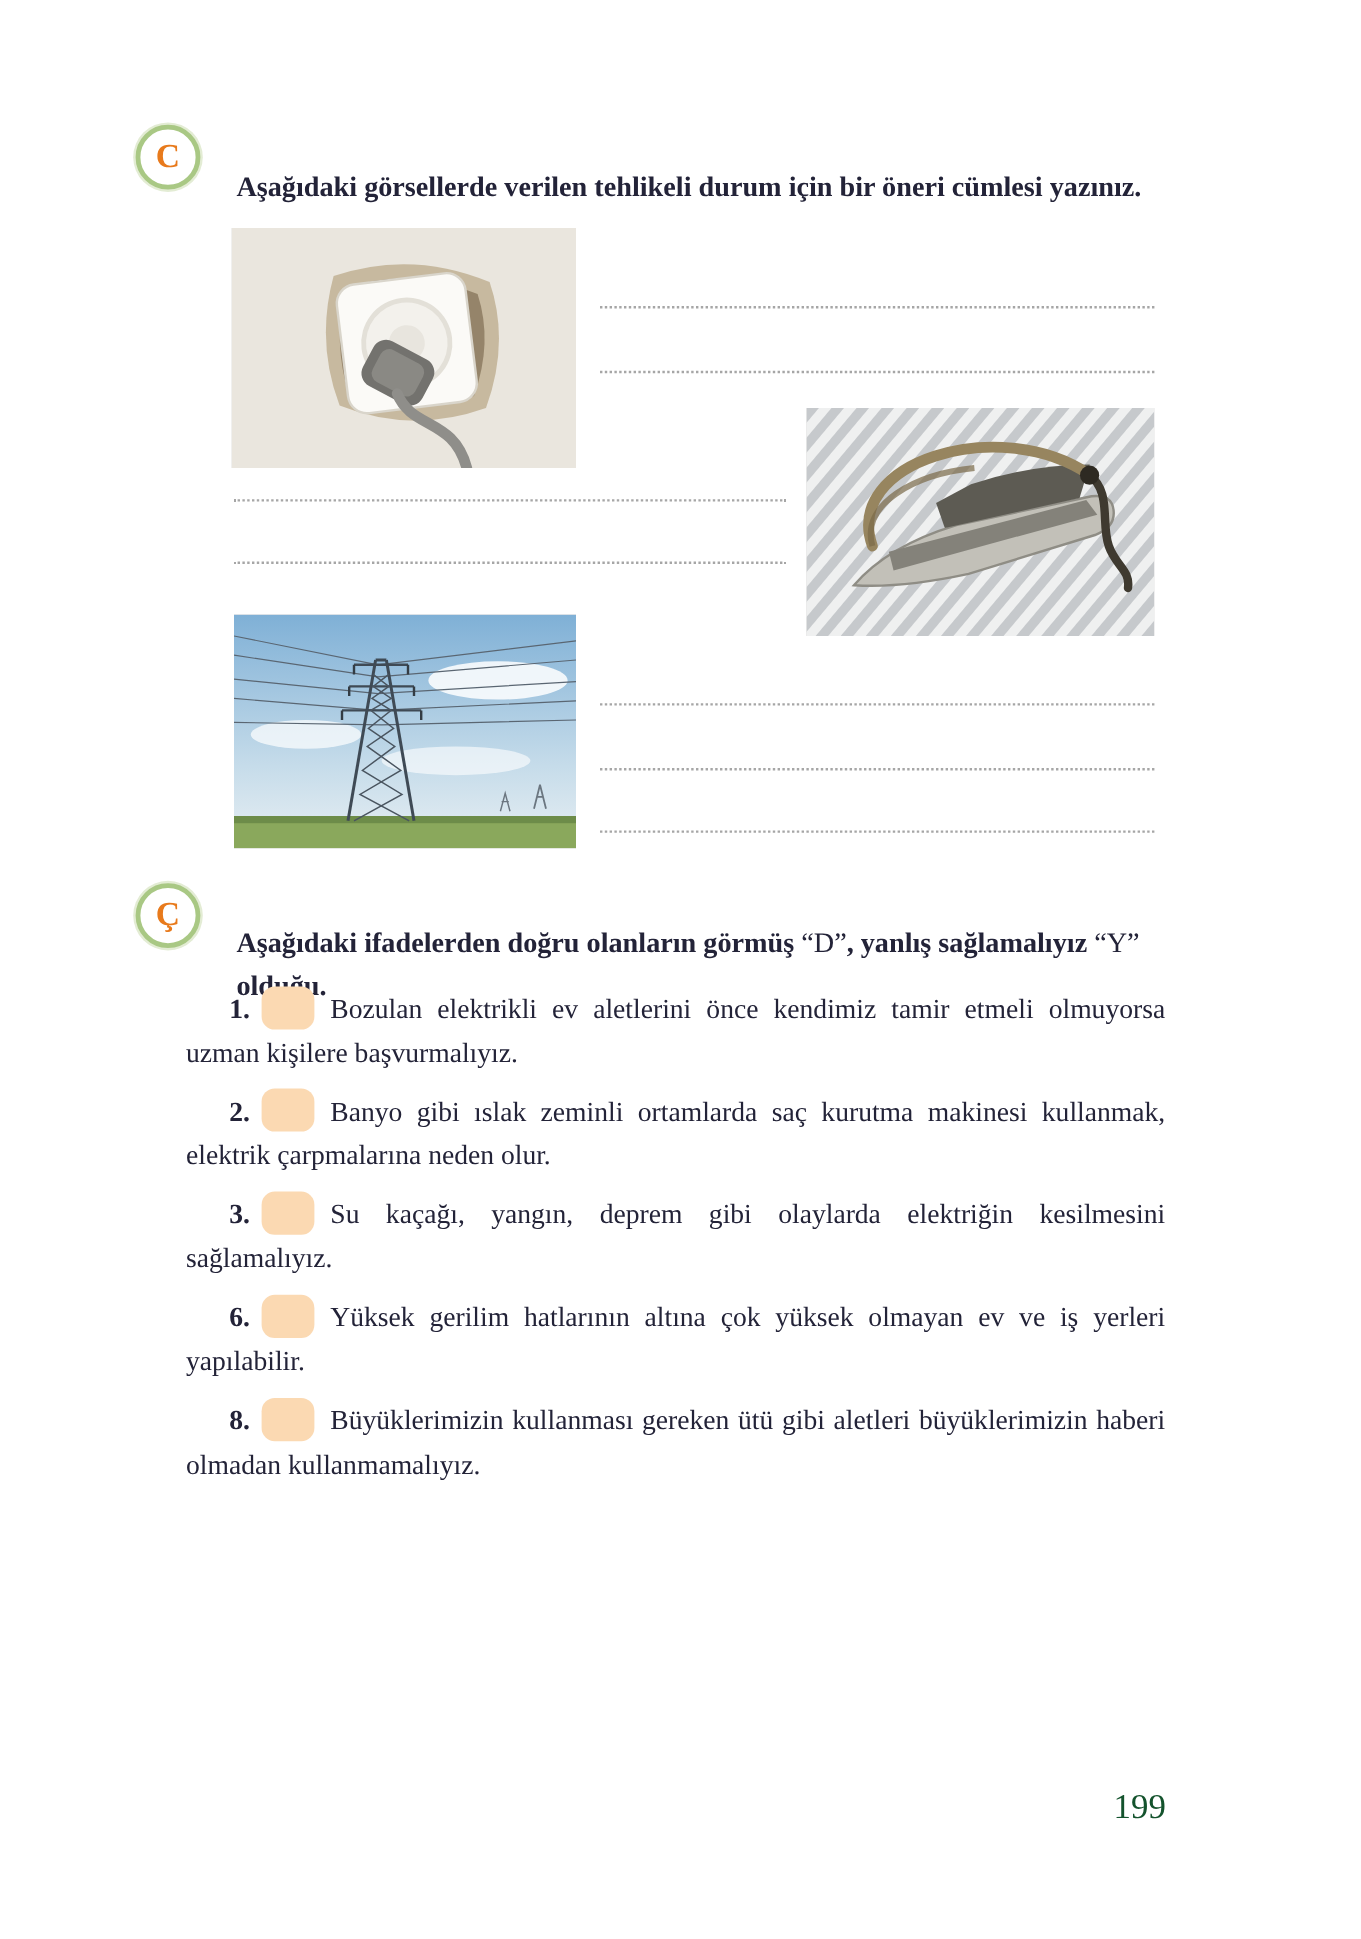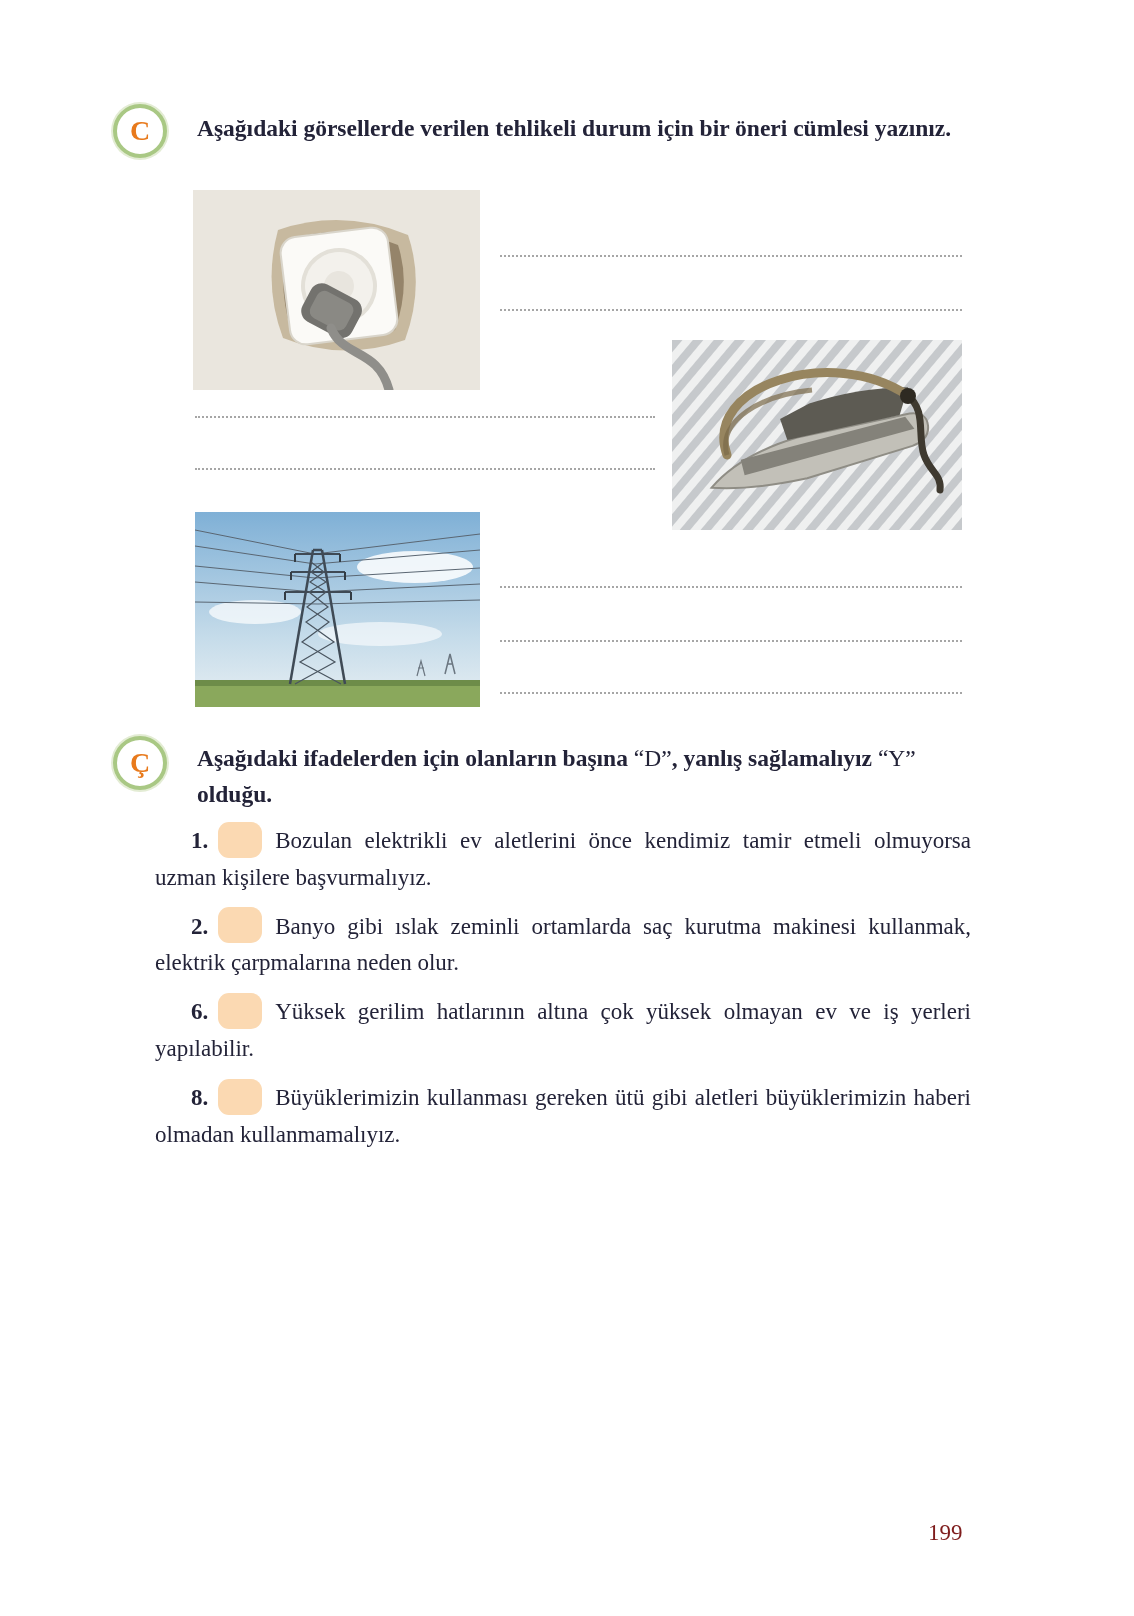--- a/index.html
+++ b/index.html
@@ -10,40 +10,41 @@
   .badge {
     position:absolute; width:54px; height:54px; border-radius:50%;
     border:4px solid #a9c884; box-shadow:0 0 0 2px #e3ecd4;
     display:flex; align-items:center; justify-content:center; background:#fff;
   }
   .badge span { color:#e87a1c; font-weight:bold; font-size:28px; line-height:1; }
 
   .heading {
     position:absolute; font-weight:bold; font-size:23.5px; line-height:36px;
     color:#232338;
+    margin-top:28px;
   }
   .heading .light { font-weight:normal; }
 
   .photo { position:absolute; overflow:hidden; background:#ddd; }
   .photo svg { display:block; width:100%; height:100%; }
 
   .dline { position:absolute; height:0; border-bottom:2px dotted #a6a6a6; }
 
   .stmts {
     position:absolute; left:155px; top:824px; width:816px;
     font-size:23px; line-height:34px; text-align:justify;
   }
   .stmt { margin-bottom:15px; text-indent:36px; }
   .stmt b { font-weight:bold; }
   .abox {
     display:inline-block; width:44px; height:36px; background:#fbd9b2;
     border-radius:11px; vertical-align:middle; margin:0 13px 0 10px;
     position:relative; top:-3px;
   }
-  .pagenum { position:absolute; left:928px; top:1490px; font-size:23px; color:#7f1d1d;margin-top:30px; }
+  .pagenum { position:absolute; left:928px; top:1490px; font-size:29px; color:#14532d; }
 </style>
 </head>
 <body>
 
 <div class="page">
 
   <div class="badge" style="left:113px; top:104px;">
     <span>C</span>
   </div>
   <div class="heading" style="left:197px; top:110px; width:786px;">
@@ -146,29 +147,32 @@
   </div>
 
   <div class="dline" style="left:500px; top:586px; width:462px;"></div>
   <div class="dline" style="left:500px; top:640px; width:462px;"></div>
   <div class="dline" style="left:500px; top:692px; width:462px;"></div>
 
   <div class="badge" style="left:113px; top:736px;">
     <span>Ç</span>
   </div>
   <div class="heading" style="left:197px; top:740px; width:792px;">
-    <span>Aşağıdaki ifadelerden için olanların başına </span><span class="light">“D”</span><span>, yanlış sağlamalıyız </span><span class="light">“Y”</span><span> olduğu.</span>
+    <span>Aşağıdaki ifadelerden doğru olanların görmüş </span><span class="light">“D”</span><span>, yanlış sağlamalıyız </span><span class="light">“Y”</span><span> olduğu.</span>
   </div>
 
   <div class="stmts">
     <p class="stmt">
       <b>1.</b><span class="abox"></span><span>Bozulan elektrikli ev aletlerini önce kendimiz tamir etmeli olmuyorsa uzman kişilere başvurmalıyız.</span>
     </p>
     <p class="stmt">
       <b>2.</b><span class="abox"></span><span>Banyo gibi ıslak zeminli ortamlarda saç kurutma makinesi kullanmak, elektrik çarpmalarına neden olur.</span>
+    </p>
+    <p class="stmt">
+      <b>3.</b><span class="abox"></span><span>Su kaçağı, yangın, deprem gibi olaylarda elektriğin kesilmesini sağlamalıyız.</span>
     </p>
     <p class="stmt">
       <b>6.</b><span class="abox"></span><span>Yüksek gerilim hatlarının altına çok yüksek olmayan ev ve iş yerleri yapılabilir.</span>
     </p>
     <p class="stmt">
       <b>8.</b><span class="abox"></span><span>Büyüklerimizin kullanması gereken ütü gibi aletleri büyüklerimizin haberi olmadan kullanmamalıyız.</span>
     </p>
   </div>
 
   <div class="pagenum">199</div>

